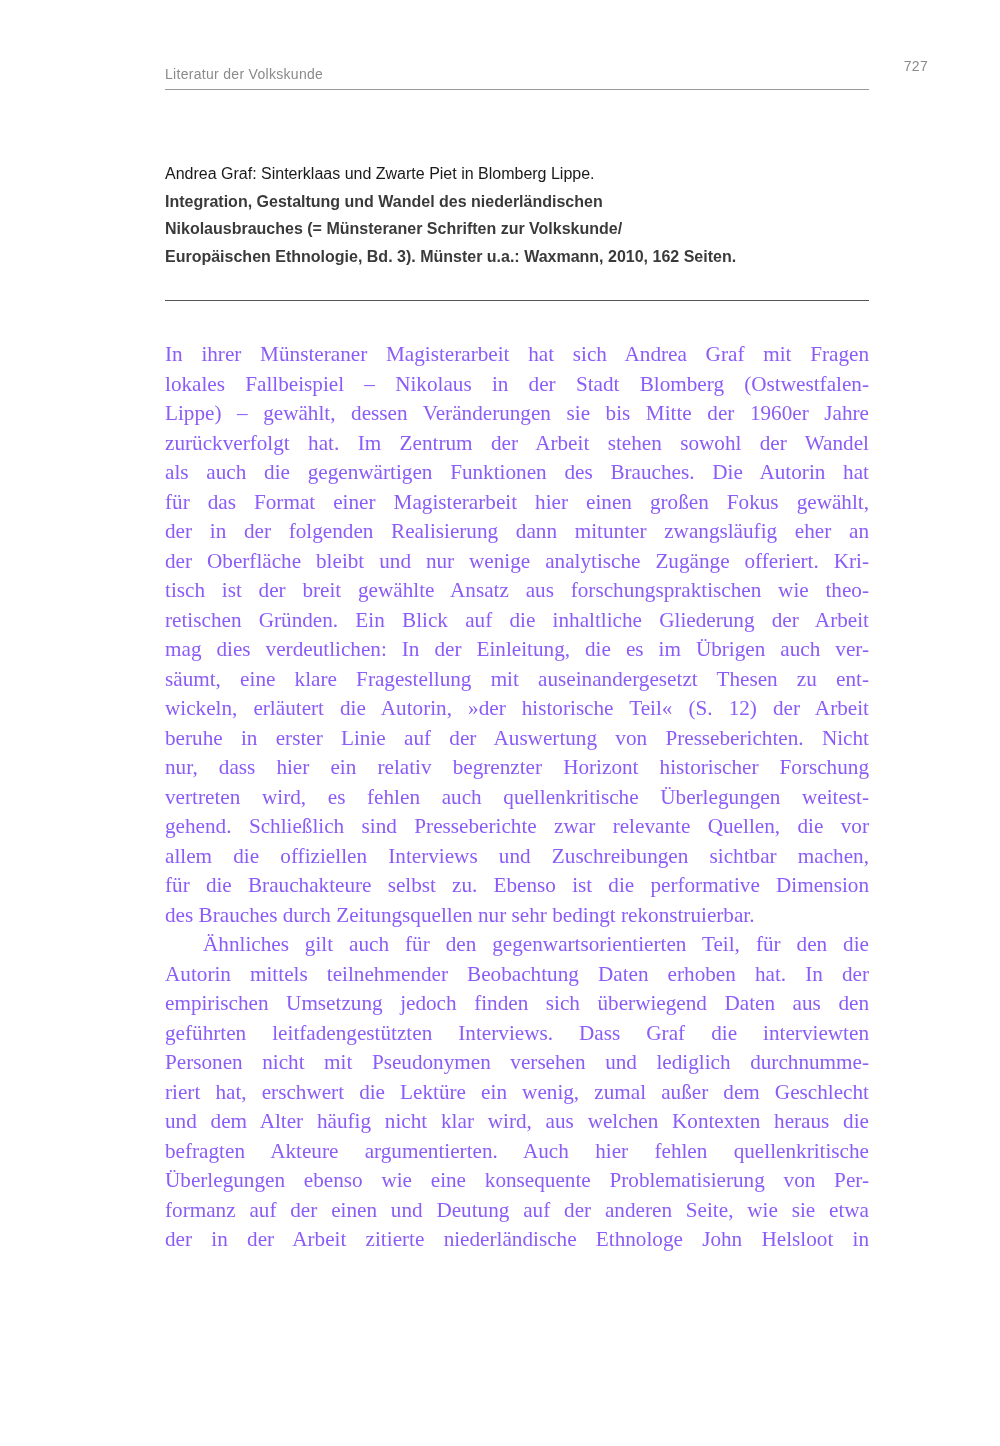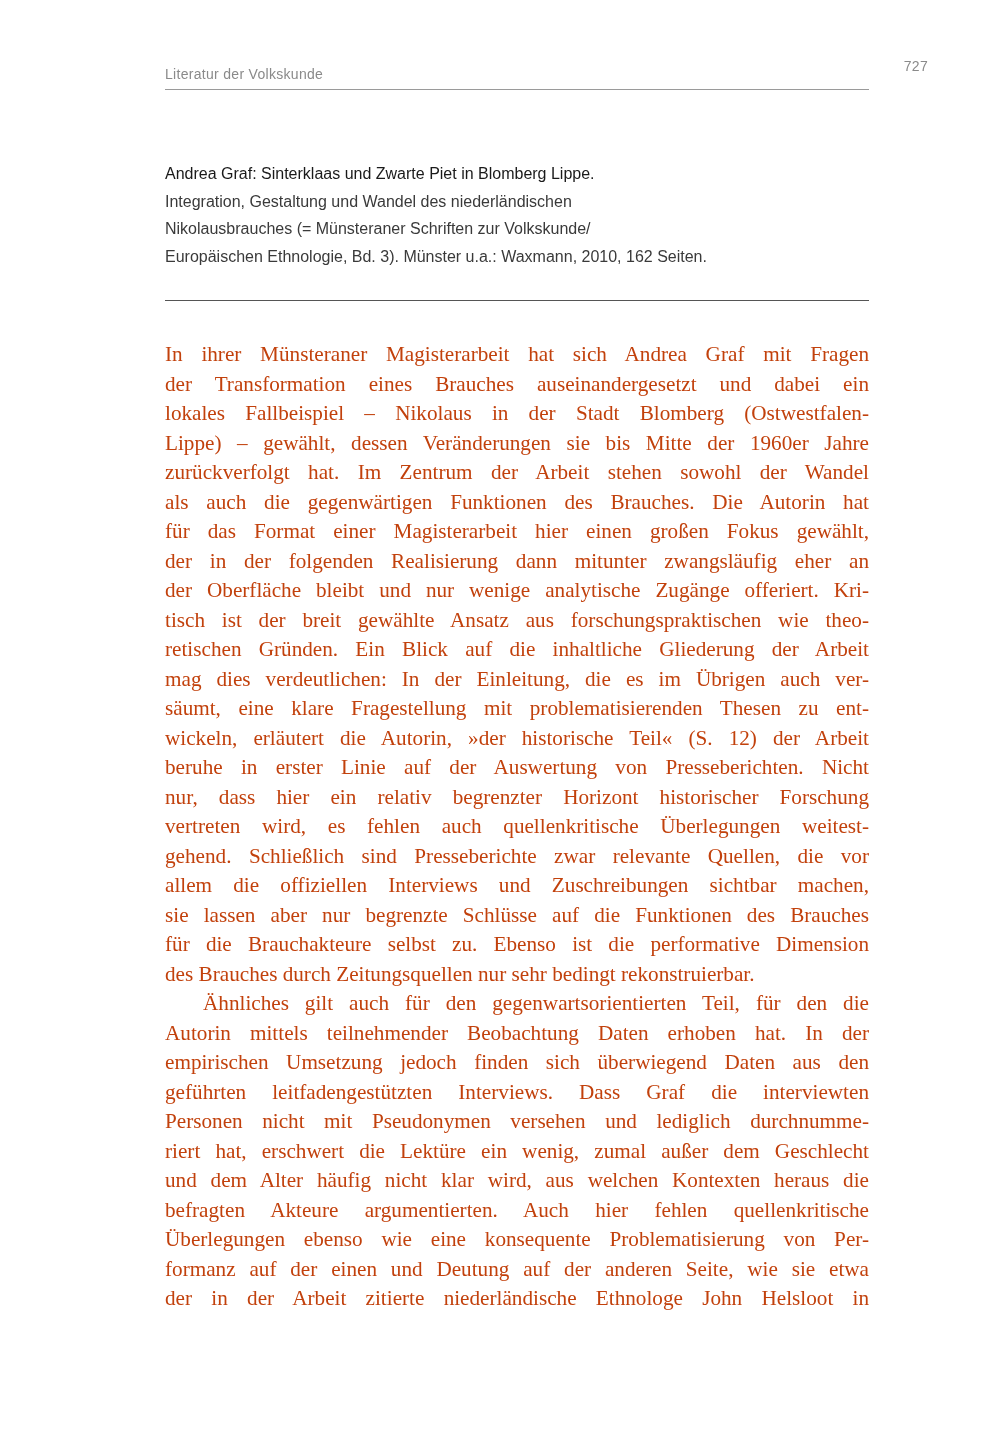--- a/index.html
+++ b/index.html
@@ -10,25 +10,25 @@
       letter-spacing: 0.3px; font-weight: 300;
     }
     .running-head .title { position: absolute; left: 0; top: 8px; }
     .running-head .page-num { position: absolute; right: 0; top: 0; }
     .head-rule { position: absolute; left: 165px; top: 89px; width: 704px; height: 1px; background: #9a9a9a; }
     .citation {
       position: absolute; left: 165px; top: 160px; width: 720px;
       font-family: "Liberation Sans", sans-serif; font-size: 16px; line-height: 27.5px; color: #3a3a3a;
     }
     .citation .cit-title { color: #1a1a1a; font-weight: normal; display: block; }
-    .citation .cit-line { display: block; font-weight: 400; }
+    .citation .cit-line { display: block; font-weight: 700; }
     .cit-rule { position: absolute; left: 165px; top: 300px; width: 704px; height: 1px; background: #555555; }
     .body-text {
       position: absolute; left: 165px; top: 340px; width: 704px;
-      font-family: "Liberation Serif", serif; font-size: 21.2px; line-height: 29.5px; color: #c2410c;
+      font-family: "Liberation Serif", serif; font-size: 21.2px; line-height: 29.5px; color: #8b5cf6;
     }
     .body-text .line { display: block; text-align: justify; text-align-last: justify; white-space: nowrap; height: 29.5px; }
     .body-text .line.last { text-align-last: left; }
     .body-text .line.indent { padding-left: 38px; }
   </style>
 </head>
 <body>
 
 <div class="running-head">
   <span class="title">Literatur der Volkskunde</span>
@@ -40,39 +40,37 @@
   <span class="cit-title">Andrea Graf: Sinterklaas und Zwarte Piet in Blomberg Lippe.</span>
   <span class="cit-line">Integration, Gestaltung und Wandel des niederländischen</span>
   <span class="cit-line">Nikolausbrauches (= Münsteraner Schriften zur Volkskunde/</span>
   <span class="cit-line">Europäischen Ethnologie, Bd. 3). Münster u.a.: Waxmann, 2010, 162 Seiten.</span>
 </div>
 <div class="cit-rule"></div>
 
 <div class="body-text">
   <div>
     <span class="line">In ihrer Münsteraner Magisterarbeit hat sich Andrea Graf mit Fragen</span>
-    <span class="line">der Transformation eines Brauches auseinandergesetzt und dabei ein</span>
     <span class="line">lokales Fallbeispiel – Nikolaus in der Stadt Blomberg (Ostwestfalen-</span>
     <span class="line">Lippe) – gewählt, dessen Veränderungen sie bis Mitte der 1960er Jahre</span>
     <span class="line">zurückverfolgt hat. Im Zentrum der Arbeit stehen sowohl der Wandel</span>
     <span class="line">als auch die gegenwärtigen Funktionen des Brauches. Die Autorin hat</span>
     <span class="line">für das Format einer Magisterarbeit hier einen großen Fokus gewählt,</span>
     <span class="line">der in der folgenden Realisierung dann mitunter zwangsläufig eher an</span>
     <span class="line">der Oberfläche bleibt und nur wenige analytische Zugänge offeriert. Kri-</span>
     <span class="line">tisch ist der breit gewählte Ansatz aus forschungspraktischen wie theo-</span>
     <span class="line">retischen Gründen. Ein Blick auf die inhaltliche Gliederung der Arbeit</span>
     <span class="line">mag dies verdeutlichen: In der Einleitung, die es im Übrigen auch ver-</span>
-    <span class="line">säumt, eine klare Fragestellung mit problematisierenden Thesen zu ent-</span>
+    <span class="line">säumt, eine klare Fragestellung mit auseinandergesetzt Thesen zu ent-</span>
     <span class="line">wickeln, erläutert die Autorin, »der historische Teil« (S. 12) der Arbeit</span>
     <span class="line">beruhe in erster Linie auf der Auswertung von Presseberichten. Nicht</span>
     <span class="line">nur, dass hier ein relativ begrenzter Horizont historischer Forschung</span>
     <span class="line">vertreten wird, es fehlen auch quellenkritische Überlegungen weitest-</span>
     <span class="line">gehend. Schließlich sind Presseberichte zwar relevante Quellen, die vor</span>
     <span class="line">allem die offiziellen Interviews und Zuschreibungen sichtbar machen,</span>
-    <span class="line">sie lassen aber nur begrenzte Schlüsse auf die Funktionen des Brauches</span>
     <span class="line">für die Brauchakteure selbst zu. Ebenso ist die performative Dimension</span>
     <span class="line last">des Brauches durch Zeitungsquellen nur sehr bedingt rekonstruierbar.</span>
   </div>
   <div>
     <span class="line indent">Ähnliches gilt auch für den gegenwartsorientierten Teil, für den die</span>
     <span class="line">Autorin mittels teilnehmender Beobachtung Daten erhoben hat. In der</span>
     <span class="line">empirischen Umsetzung jedoch finden sich überwiegend Daten aus den</span>
     <span class="line">geführten leitfadengestützten Interviews. Dass Graf die interviewten</span>
     <span class="line">Personen nicht mit Pseudonymen versehen und lediglich durchnumme-</span>
     <span class="line">riert hat, erschwert die Lektüre ein wenig, zumal außer dem Geschlecht</span>

